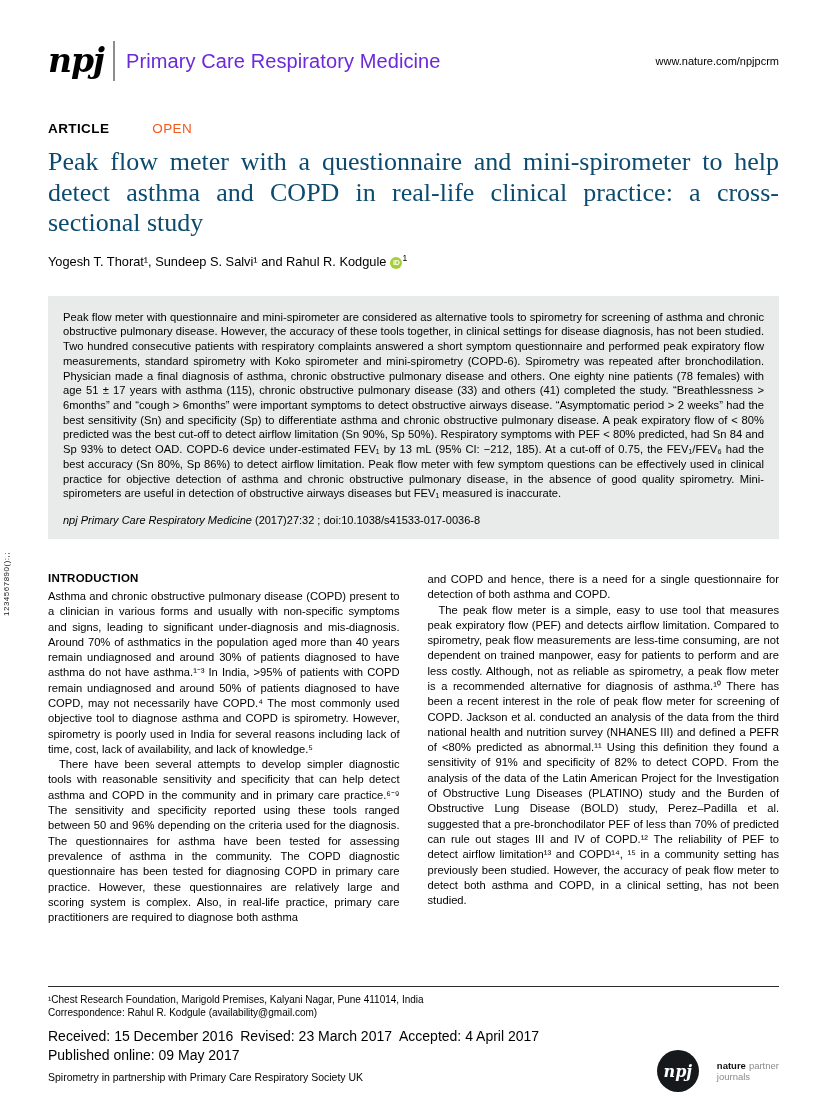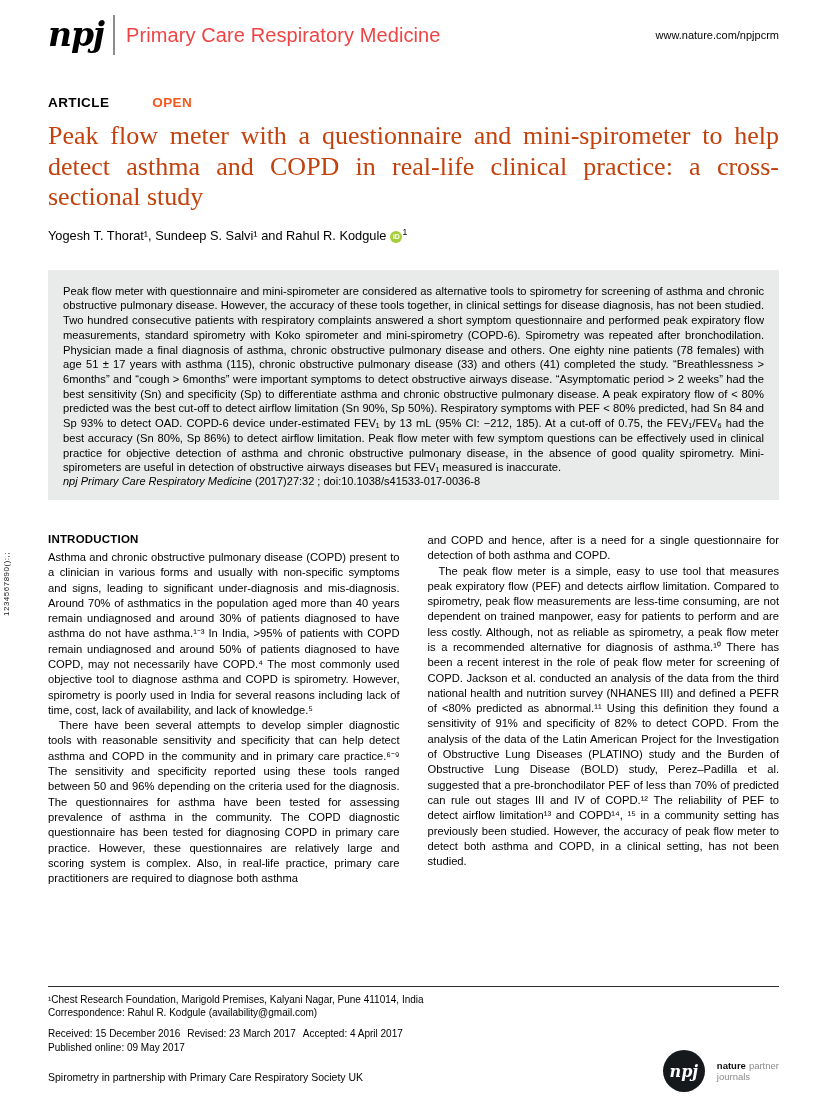--- a/index.html
+++ b/index.html
@@ -1,87 +1,87 @@
 <!DOCTYPE html>
 <html style="--open: #f3581d; --abstract_bg: #e9eaea; --orcid: #a6ce39;"><head>
 <meta charset="utf-8">
 <style>
   * { margin:0; padding:0; box-sizing:border-box; }
   html,body { background:#fff; }
   body {
     width:827px; height:1098px; position:relative; overflow:hidden;
     font-family:"Liberation Sans", sans-serif; color:#000;
   }
-  .page { position:absolute; inset:0; padding:12px 48px 0 48px; }
+  .page { position:absolute; inset:0; padding:38px 48px 0 48px; }
 
   .watermark{
     position:absolute; left:2px; top:552px;
     writing-mode:vertical-rl; transform:rotate(180deg);
     font-size:8px; letter-spacing:.5px; color:#1a1a1a;
   }
 
   .masthead{ display:flex; justify-content:space-between; align-items:center; height:46px; }
   .brand{ display:flex; align-items:center; }
   .npj-logo{
     font-family:"DejaVu Serif", serif; font-style:italic; font-weight:700;
     font-size:33px; line-height:40px; letter-spacing:-1px;
   }
   .brand-rule{ width:2px; height:40px; background:#8d8d8f; margin:0 11px 0 9px; }
-  .journal-name{ font-size:20px; color:#ef4444; letter-spacing:.1px; }
+  .journal-name{ font-size:20px; color:#6d28d9; letter-spacing:.1px; }
   .journal-url{ font-size:11px; font-weight:400; color:#000; text-decoration:none; }
 
   .article-meta{ margin-top:37px; display:flex; }
   .article-label{ font-weight:700; font-size:13.5px; letter-spacing:.4px; }
-  .open-label{ font-weight:700; font-size:13.5px; letter-spacing:.4px; color:var(--open,#f3581d); margin-left:43px; }
+  .open-label{ font-weight:400; font-size:13.5px; letter-spacing:.4px; color:var(--open,#f3581d); margin-left:43px; }
 
   .title{
     font-family:"Liberation Serif", serif; font-weight:400;
     font-size:26px; line-height:30.5px; margin-top:11px;
-    text-align:justify; color:#c2410c;
+    text-align:justify; color:#0c4a6e;
   }
 
   .authors{ margin-top:14px; font-size:12.8px; }
   .authors sup{ font-size:8.5px; }
   .orcid-icon{
     display:inline-block; width:12px; height:12px; border-radius:50%;
     background:var(--orcid,#a6ce39); color:#fff; font-size:7px; font-weight:700;
     text-align:center; line-height:12px; margin-left:4px; vertical-align:1px;
     cursor:pointer;
   }
 
   .abstract{ background:var(--abstract_bg,#e9eaea); margin-top:27px; padding:14px 15px 13px 15px; }
   .abstract-text{ font-size:11.2px; font-weight:400; line-height:14.7px; text-align:justify; }
-  .citation{ font-size:11px; }
+  .citation{ margin-top:13px; font-size:11px; }
   .cit-journal{ font-style:italic; }
 
   .columns{ display:flex; gap:28px; margin-top:33px; }
   .col{ width:356px; }
   .section-heading{ font-size:11.5px; font-weight:700; letter-spacing:.2px; margin-bottom:5px; }
   .body-p{ font-size:11.2px; line-height:15.3px; text-align:justify; }
   .body-p.indent{ text-indent:11px; }
 
   .footnotes{ position:absolute; left:48px; right:48px; top:986px; }
   .foot-rule{ height:1px; background:#2b2b2b; margin-bottom:7px; }
   .affil{ font-size:10px; line-height:12.6px; }
-  .dates{ font-size:10px; margin-top:9px; }
+  .dates{ font-size:14px; margin-top:9px; }
   .dates span{ margin-right:7px; }
   .dates.published{ margin-top:3px; }
 
   .bottom-row{
     position:absolute; left:48px; right:48px; top:1046px; height:46px;
     display:flex; justify-content:space-between; align-items:flex-end;
   }
   .partnership{ font-size:10.5px; margin-bottom:9px; }
   .npj-badge{ display:flex; align-items:center; }
   .badge-circle{
     width:42px; height:42px; border-radius:50%; background:#15191c;
     color:#fff; display:flex; align-items:center; justify-content:center;
     font-family:"DejaVu Serif", serif; font-style:italic; font-weight:700; font-size:16px;
   }
-  .badge-text{ margin-left:12px; font-size:9.5px; line-height:11px; }
+  .badge-text{ margin-left:18px; font-size:9.5px; line-height:11px; }
   .b-bold{ font-weight:700; color:#111; margin-right:3px; }
   .b-light{ color:#8a8a8a; }
 </style>
 </head>
 <body>
 
 <div class="page">
 
   <div class="watermark">1234567890():,;</div>
 
@@ -108,21 +108,21 @@
     <p class="citation"><span class="cit-journal">npj Primary Care Respiratory Medicine</span><span> (2017)27:32 ; doi:10.1038/s41533-017-0036-8</span></p>
   </section>
 
   <div class="columns">
     <div class="col">
       <h2 class="section-heading">INTRODUCTION</h2>
       <p class="body-p">Asthma and chronic obstructive pulmonary disease (COPD) present to a clinician in various forms and usually with non-specific symptoms and signs, leading to significant under-diagnosis and mis-diagnosis. Around 70% of asthmatics in the population aged more than 40 years remain undiagnosed and around 30% of patients diagnosed to have asthma do not have asthma.¹⁻³ In India, &gt;95% of patients with COPD remain undiagnosed and around 50% of patients diagnosed to have COPD, may not necessarily have COPD.⁴ The most commonly used objective tool to diagnose asthma and COPD is spirometry. However, spirometry is poorly used in India for several reasons including lack of time, cost, lack of availability, and lack of knowledge.⁵</p>
       <p class="body-p indent">There have been several attempts to develop simpler diagnostic tools with reasonable sensitivity and specificity that can help detect asthma and COPD in the community and in primary care practice.⁶⁻⁹ The sensitivity and specificity reported using these tools ranged between 50 and 96% depending on the criteria used for the diagnosis. The questionnaires for asthma have been tested for assessing prevalence of asthma in the community. The COPD diagnostic questionnaire has been tested for diagnosing COPD in primary care practice. However, these questionnaires are relatively large and scoring system is complex. Also, in real-life practice, primary care practitioners are required to diagnose both asthma</p>
     </div>
     <div class="col">
-      <p class="body-p">and COPD and hence, after is a need for a single questionnaire for detection of both asthma and COPD.</p>
+      <p class="body-p">and COPD and hence, there is a need for a single questionnaire for detection of both asthma and COPD.</p>
       <p class="body-p indent">The peak flow meter is a simple, easy to use tool that measures peak expiratory flow (PEF) and detects airflow limitation. Compared to spirometry, peak flow measurements are less-time consuming, are not dependent on trained manpower, easy for patients to perform and are less costly. Although, not as reliable as spirometry, a peak flow meter is a recommended alternative for diagnosis of asthma.¹⁰ There has been a recent interest in the role of peak flow meter for screening of COPD. Jackson et al. conducted an analysis of the data from the third national health and nutrition survey (NHANES III) and defined a PEFR of &lt;80% predicted as abnormal.¹¹ Using this definition they found a sensitivity of 91% and specificity of 82% to detect COPD. From the analysis of the data of the Latin American Project for the Investigation of Obstructive Lung Diseases (PLATINO) study and the Burden of Obstructive Lung Disease (BOLD) study, Perez–Padilla et al. suggested that a pre-bronchodilator PEF of less than 70% of predicted can rule out stages III and IV of COPD.¹² The reliability of PEF to detect airflow limitation¹³ and COPD¹⁴, ¹⁵ in a community setting has previously been studied. However, the accuracy of peak flow meter to detect both asthma and COPD, in a clinical setting, has not been studied.</p>
     </div>
   </div>
 
   <div class="footnotes">
     <div class="foot-rule"></div>
     <p class="affil">¹Chest Research Foundation, Marigold Premises, Kalyani Nagar, Pune 411014, India</p>
     <p class="affil">Correspondence: Rahul R. Kodgule (availability@gmail.com)</p>
     <p class="dates"><span>Received: 15 December 2016</span><span>Revised: 23 March 2017</span><span>Accepted: 4 April 2017</span></p>
     <p class="dates published">Published online: 09 May 2017</p>

